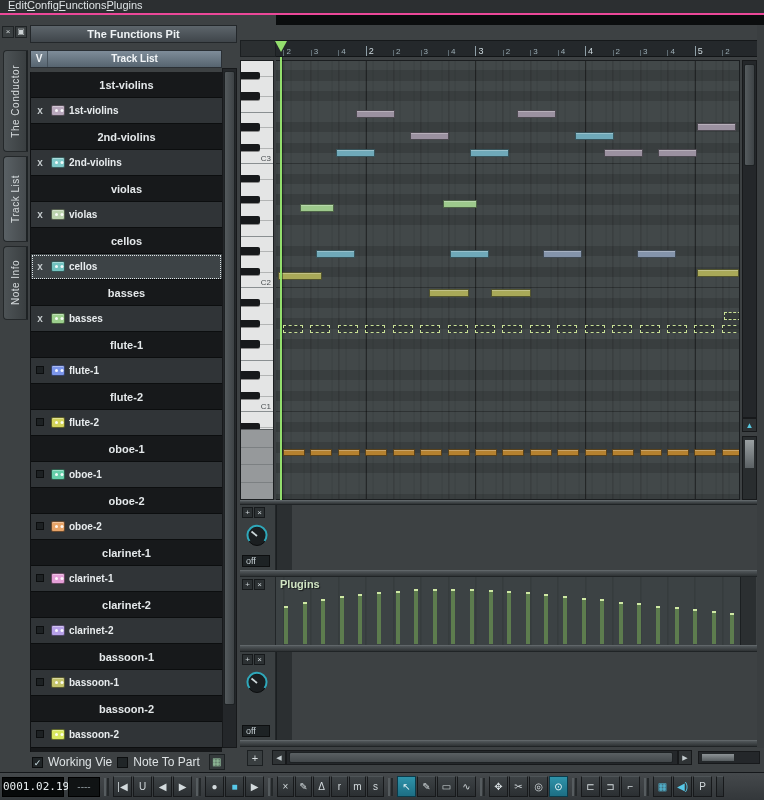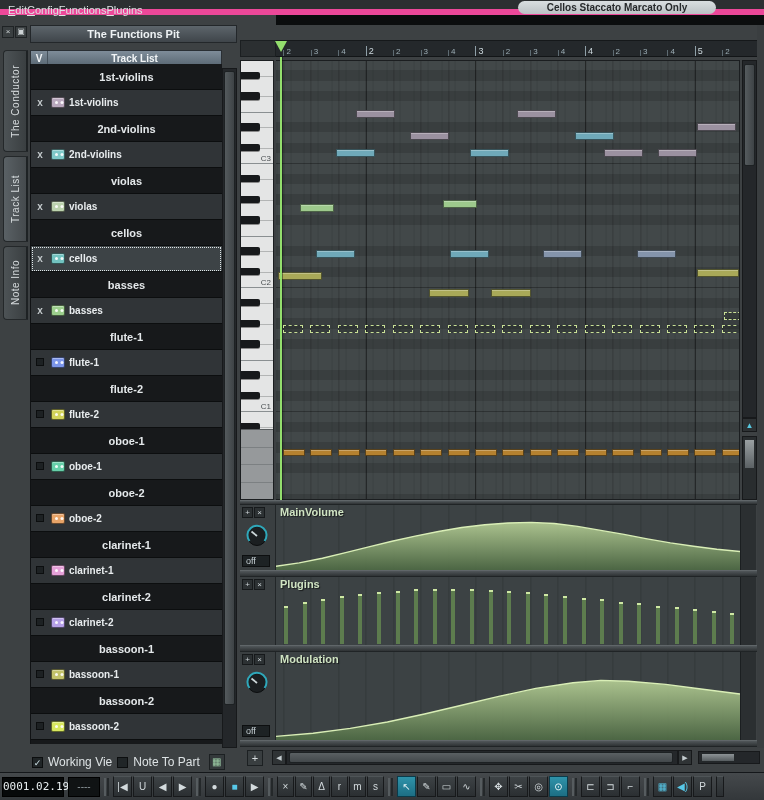--- a/index.html
+++ b/index.html
@@ -1,34 +1,34 @@
 <!DOCTYPE html>
 <html><head>
 <meta charset="utf-8">
 <style>
 *{margin:0;padding:0;box-sizing:border-box}
 html,body{width:764px;height:800px}
 body{position:relative;overflow:hidden;background:#3d4143;font-family:"Liberation Sans",sans-serif}
 
-#menubar{position:absolute;left:0;top:0;width:764px;height:15px;background:#2c2f31;border-bottom:6px solid #ec4899;display:flex;align-items:flex-start;gap:16px;padding-left:8px;z-index:5}
+#menubar{position:absolute;left:0;top:0;width:764px;height:15px;background:#2c2f31;border-bottom:2px solid #ec4899;display:flex;align-items:flex-end;gap:16px;padding-left:8px;z-index:5}
 .menu-item{display:inline-block;font-size:11px;color:#dde2e4}
 .menu-item::first-letter{text-decoration:underline}
 #part-badge{position:absolute;left:518px;top:1px;width:198px;height:13px;background:linear-gradient(#d9dee0,#bcc2c5);border-radius:7px;font-size:10px;font-weight:bold;color:#26292b;text-align:center;line-height:13px}
 #part-strip{position:absolute;left:276px;top:15px;width:488px;height:10px;background:#0b0d0e}
 
 .minibtn{position:absolute;width:12px;height:12px;background:#3a3f41;border:1px solid #1f2325;color:#cdd3d5;font-size:8px;line-height:10px;text-align:center}
 .vtab{position:absolute;left:3px;width:25px;background:linear-gradient(90deg,#4d5356,#3a3f41);border:1px solid #24282a;border-right:2px solid #1e2224;border-radius:4px 0 0 4px;display:flex;align-items:center;justify-content:center}
 .vtab span{writing-mode:vertical-rl;transform:rotate(180deg);font-size:10px;color:#d7dcde;letter-spacing:.5px}
 .vtab.active{background:linear-gradient(90deg,#5a6165,#454a4d)}
 
 #panel-title{position:absolute;left:30px;top:25px;width:207px;height:18px;background:linear-gradient(#5d656b,#3f454a);border:1px solid #23272a;color:#eef2f4;font-size:11px;font-weight:bold;text-align:center;line-height:17px}
 #list-header{position:absolute;left:30px;top:50px;width:192px;height:18px;background:linear-gradient(#7e8c99,#566470);border:1px solid #2a2f34;color:#f2f5f7;font-size:10px;font-weight:bold;display:flex}
 #list-header .vcell{width:17px;border-right:1px solid #46525c;text-align:center;line-height:16px}
 #list-header .tcell{flex:1;text-align:center;line-height:16px}
-#track-rows{position:absolute;left:30px;top:64px;width:192px;height:680px;overflow:hidden;background:#17191b;border-left:1px solid #101214}
+#track-rows{position:absolute;left:30px;top:72px;width:192px;height:680px;overflow:hidden;background:#17191b;border-left:1px solid #101214}
 .grow{height:26px;background:#17191b;border-bottom:1px solid #0c0e0f;display:flex;align-items:center;justify-content:center}
 .grow span{font-size:11px;font-weight:bold;color:#e4e8ea}
 .grow.sliver{height:4px;border:none}
 .trow{height:26px;background:#303437;border-bottom:1px solid #0c0e0f;display:flex;align-items:center;gap:4px;padding-left:2px}
 .trow.sel{background:#3d4346;outline:1px dotted #dfe6e8;outline-offset:-2px}
 .mute{width:14px;text-align:center;font-size:10px;font-weight:bold;color:#c3c9cb}
 .mutebox{display:inline-block;width:8px;height:8px;background:#1d2123;border:1px solid #0c0e0f}
 .ticon{position:relative;width:14px;height:11px;border-radius:2px;border:1px solid rgba(0,0,0,.55);box-shadow:inset 0 1px rgba(255,255,255,.35)}
 .ticon::before{content:"";position:absolute;left:2.5px;top:3px;width:3px;height:3px;border-radius:50%;background:rgba(255,255,255,.9);box-shadow:5.5px 0 0 rgba(255,255,255,.9)}
 .tname{font-size:10px;font-weight:bold;color:#e8ecee}
@@ -98,21 +98,20 @@
 .tbtn.slim{width:17px}
 .tbtn.ton{background:linear-gradient(#2f93aa,#1d6e84);border-color:#0b3b4a;color:#eaf6f9}
 .tbtn .accent{color:#57c8e8}
 .tbtn.sliver-btn{width:8px;overflow:hidden}
 </style>
 </head>
 <body>
 
 <div id="menubar">
   <span id="menu-items"><span class="menu-item">Edit</span><span class="menu-item">Config</span><span class="menu-item">Functions</span><span class="menu-item">Plugins</span></span>
-  <div id="part-badge">Cellos Staccato Marcato Only</div>
 </div>
 <div id="part-strip"></div>
 
 <div class="minibtn" style="left:2px;top:26px">×</div>
 <div class="minibtn" style="left:15px;top:26px">▣</div>
 <div id="tabstrip">
     <div class="vtab" style="top: 50px; height: 102px;">
       <span>The Conductor</span>
     </div>
     <div class="vtab active" style="top: 156px; height: 86px;">
@@ -517,33 +516,20 @@
     <div class="lgut">
       <span class="lbtn">+</span>
       <span class="lbtn" style="left: 14px;">×</span>
       <div class="knob" style="top: 18px;"><svg width="26" height="26">
           <circle cx="13" cy="13" r="9.5" fill="#1b1f21" stroke="#0b0d0e"></circle>
           <path d="M5.5 18 A 9.5 9.5 0 1 1 20.5 18" fill="none" stroke="#2fa8ba" stroke-width="2"></path>
           <line x1="13" y1="13" x2="7.5" y2="8.5" stroke="#ccd6d8" stroke-width="1.8"></line>
         </svg></div>
       <div class="offbox" style="top: 50px;">off</div>
     </div>
-    <div class="lcontent">
-      <svg width="464" height="65" style="position: absolute; left: 0px; top: 0px;">
-        <defs>
-          <linearGradient id="lg0" x1="0" y1="0" x2="0" y2="1">
-            <stop offset="0" stop-color="#b7d096"></stop>
-            <stop offset="1" stop-color="#4e6a44"></stop>
-          </linearGradient>
-        </defs>
-        <polygon points="0.0,61.3 23.2,57.9 46.4,53.3 69.6,47.6 92.8,41.9 116.0,36.2 139.2,31.1 162.4,26.5 185.6,22.5 208.8,19.7 232.0,18.0 255.2,17.4 278.4,18.5 301.6,21.4 324.8,25.4 348.0,29.4 371.2,33.9 394.4,37.9 417.6,41.3 440.8,44.2 464.0,46.5 464,65 0,65" fill="url(#lg0)" opacity="0.9"></polygon>
-        <polyline points="0.0,61.3 23.2,57.9 46.4,53.3 69.6,47.6 92.8,41.9 116.0,36.2 139.2,31.1 162.4,26.5 185.6,22.5 208.8,19.7 232.0,18.0 255.2,17.4 278.4,18.5 301.6,21.4 324.8,25.4 348.0,29.4 371.2,33.9 394.4,37.9 417.6,41.3 440.8,44.2 464.0,46.5" fill="none" stroke="#d9eeb6" stroke-width="1.4"></polyline>
-      </svg>
-      <span class="llabel">MainVolume</span>
-    </div>
     <div class="lpad"></div>
   </div>
 <div class="lane" style="top: 577px; height: 68px;">
     <div class="lgut">
       <span class="lbtn">+</span>
       <span class="lbtn" style="left: 14px;">×</span>
     </div>
     <div class="lcontent">
       <div class="vbar" style="left: 8px; height: 38px;"></div>
       <div class="vbar" style="left: 26.6px; height: 42px;"></div>
@@ -578,27 +564,14 @@
     <div class="lgut">
       <span class="lbtn">+</span>
       <span class="lbtn" style="left: 14px;">×</span>
       <div class="knob" style="top: 18px;"><svg width="26" height="26">
           <circle cx="13" cy="13" r="9.5" fill="#1b1f21" stroke="#0b0d0e"></circle>
           <path d="M5.5 18 A 9.5 9.5 0 1 1 20.5 18" fill="none" stroke="#2fa8ba" stroke-width="2"></path>
           <line x1="13" y1="13" x2="7.5" y2="8.5" stroke="#ccd6d8" stroke-width="1.8"></line>
         </svg></div>
       <div class="offbox" style="top: 73px;">off</div>
     </div>
-    <div class="lcontent">
-      <svg width="464" height="88" style="position: absolute; left: 0px; top: 0px;">
-        <defs>
-          <linearGradient id="lg2" x1="0" y1="0" x2="0" y2="1">
-            <stop offset="0" stop-color="#b7d096"></stop>
-            <stop offset="1" stop-color="#4e6a44"></stop>
-          </linearGradient>
-        </defs>
-        <polygon points="0.0,84.4 37.1,81.2 74.2,76.4 111.4,70.0 148.5,62.0 185.6,53.2 222.7,44.4 259.8,36.4 297.0,30.8 324.8,28.4 352.6,29.2 389.8,32.4 426.9,37.2 464.0,42.0 464,88 0,88" fill="url(#lg2)" opacity="0.9"></polygon>
-        <polyline points="0.0,84.4 37.1,81.2 74.2,76.4 111.4,70.0 148.5,62.0 185.6,53.2 222.7,44.4 259.8,36.4 297.0,30.8 324.8,28.4 352.6,29.2 389.8,32.4 426.9,37.2 464.0,42.0" fill="none" stroke="#d9eeb6" stroke-width="1.4"></polyline>
-      </svg>
-      <span class="llabel">Modulation</span>
-    </div>
     <div class="lpad"></div>
   </div>
 
 </body></html>

